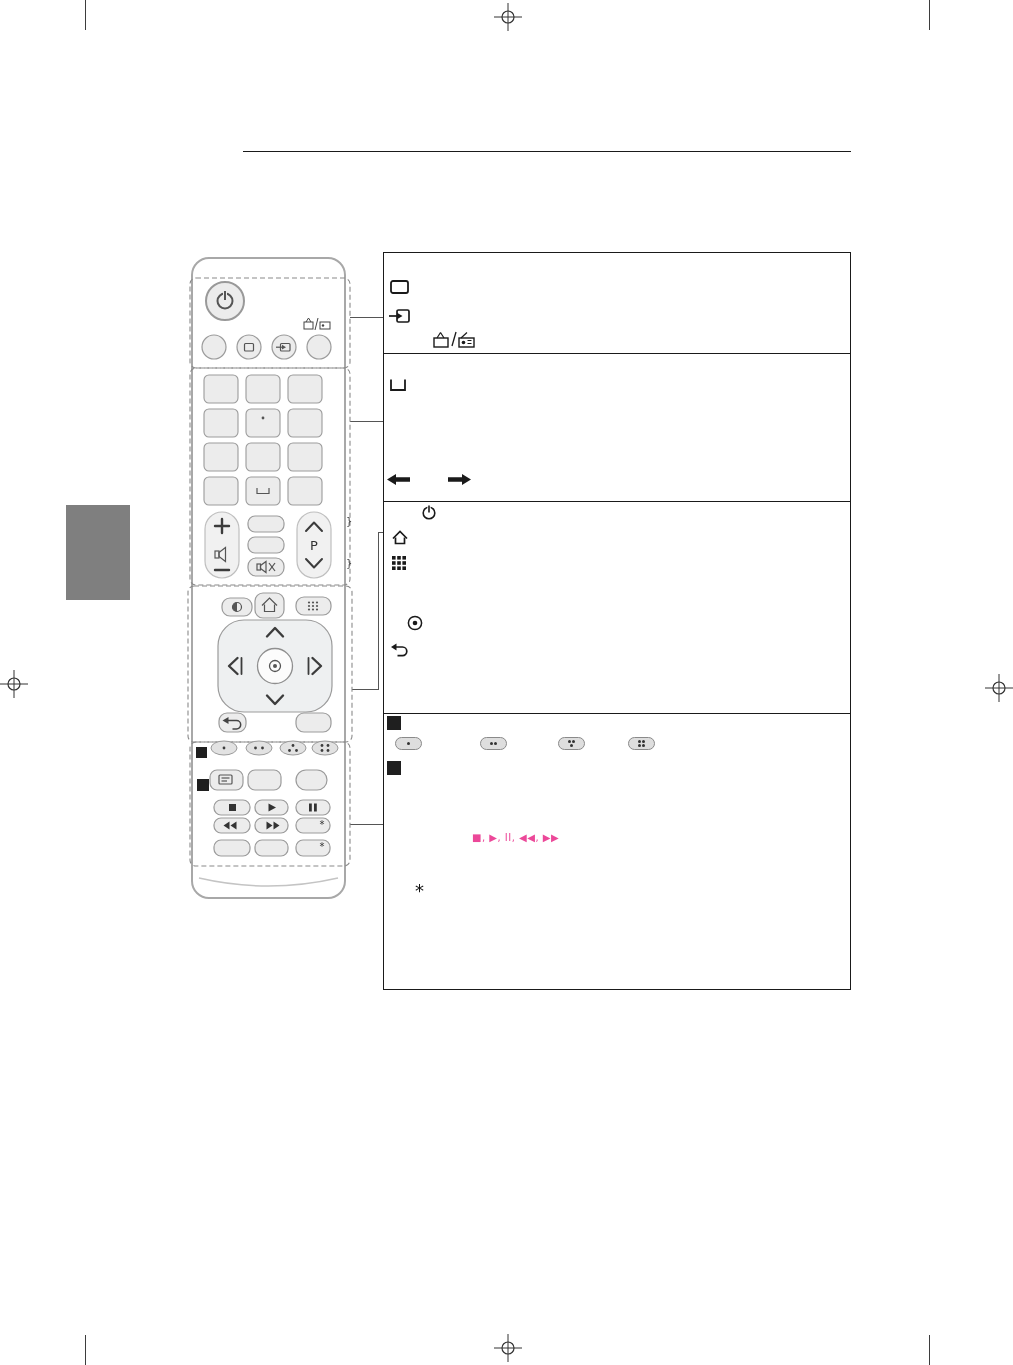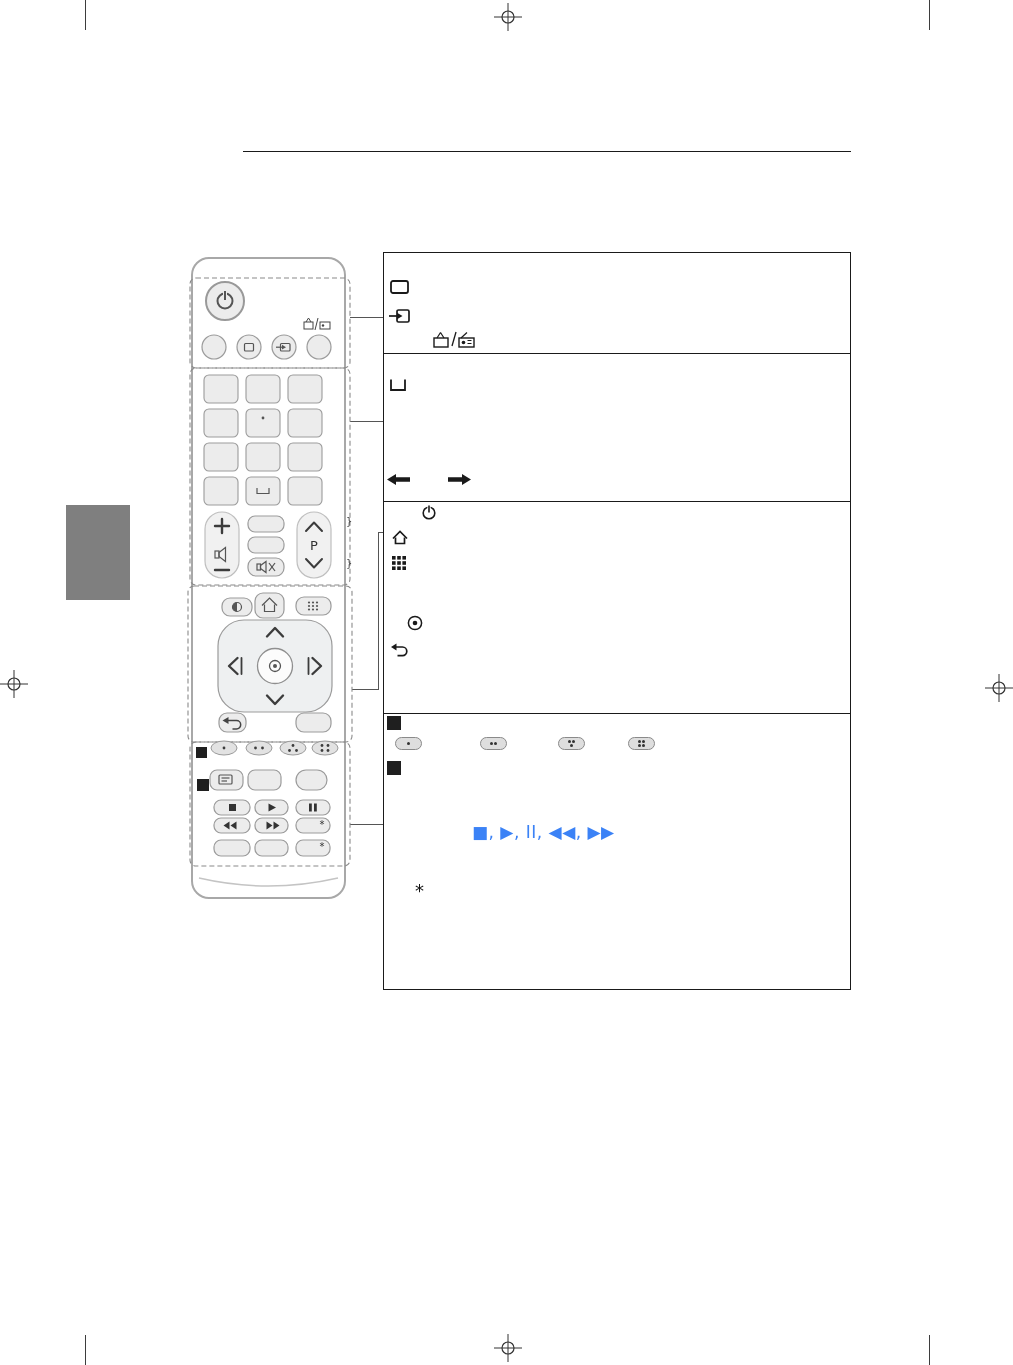--- a/index.html
+++ b/index.html
@@ -14,21 +14,21 @@
   .remote{position:absolute;left:185px;top:250px}
   
   .panel{position:absolute;left:383px;top:252px;width:468px;height:738px;border:1px solid var(--panel-border,#111);background:#fff}
   .prow{position:absolute;left:0;width:100%}
   .bt{border-top:1px solid var(--panel-border,#111)}
   .picon{position:absolute}
   .marker{position:absolute;width:14px;height:14px;background:var(--marker-black,#1f1f1f)}
   .dotbtn{position:absolute;width:27px;height:13px;border-radius:7px;border:1px solid #8a8a8a;background:#dedede;display:flex;align-items:center;justify-content:center}
   .dotbtn .wrap{display:flex;flex-wrap:wrap;justify-content:center;align-items:center;gap:1.5px;width:10px}
   .dotbtn .dot{width:3px;height:3px;border-radius:50%;background:#333}
-  .playback{position:absolute;left:88px;top:108px;font-size:17px;letter-spacing:.5px;color:#3b82f6;white-space:nowrap}
+  .playback{position:absolute;left:88px;top:118px;font-size:10px;letter-spacing:.5px;color:#ec4899;white-space:nowrap}
   .fstar{position:absolute;left:31px;top:168px;font-size:18px;line-height:1;color:#111}
   
   .btn{fill:var(--button-fill,#ececec);stroke:var(--button-stroke,#9b9b9b);stroke-width:1.2}
   .key{fill:#ececec;stroke:#9b9b9b;stroke-width:1.1}
   .pill{fill:#f1f1f1;stroke:#bfbfbf;stroke-width:1.2}
   .navpad{fill:#eef0f1;stroke:#9b9b9b;stroke-width:1.2}
   .oval{fill:#e2e2e2;stroke:#9b9b9b;stroke-width:1}
   .kglyph{fill:none;stroke:#555;stroke-width:1.2}
   .thick{stroke:#3c3c3c;stroke-width:2.4;stroke-linecap:round}
   .chev{fill:none;stroke:#3c3c3c;stroke-width:2;stroke-linecap:round;stroke-linejoin:round}

